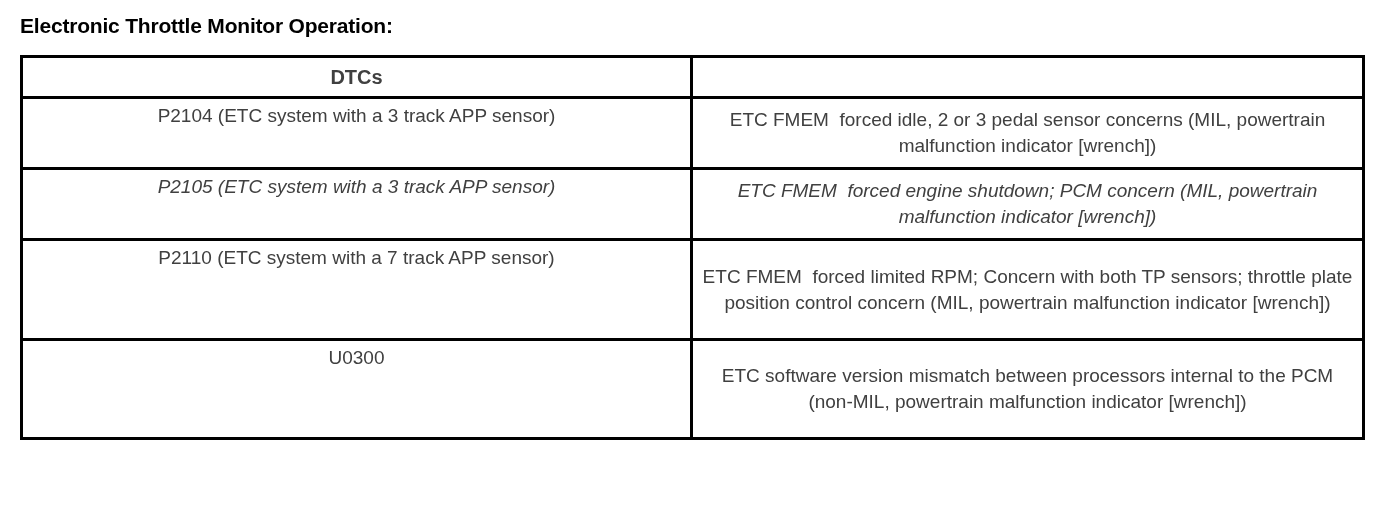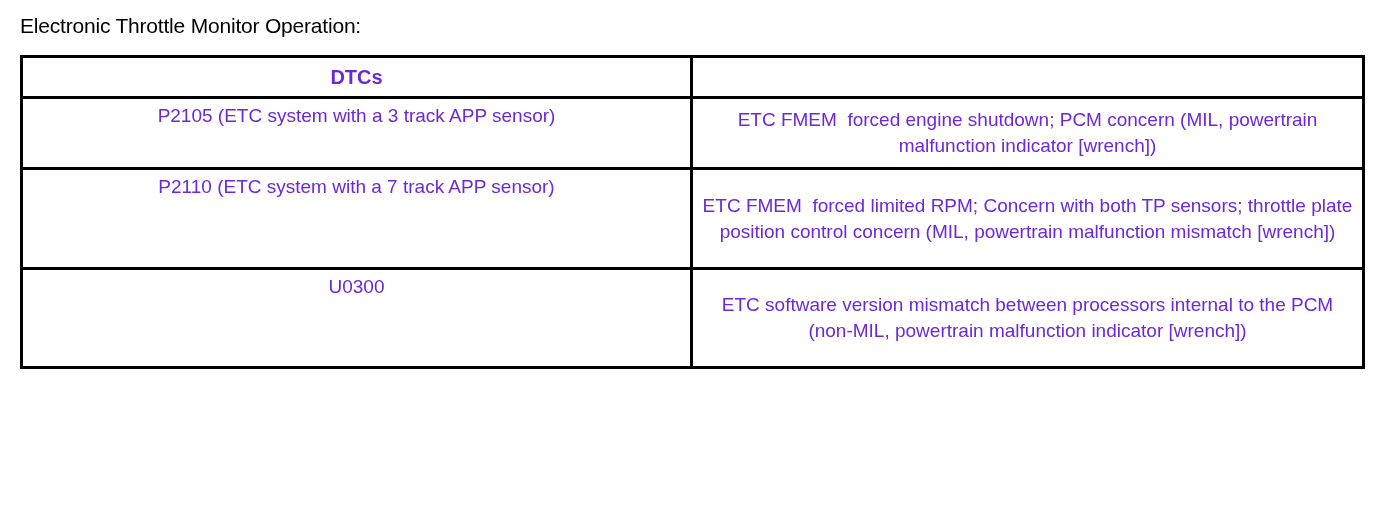--- a/index.html
+++ b/index.html
@@ -20,21 +20,21 @@
     width: 1392px;
     height: 508px;
     box-sizing: border-box;
   }
 
   .doc-title {
     position: absolute;
     left: 20px;
     top: 12px;
     font-size: 21px;
-    font-weight: normal;
+    font-weight: bold;
     letter-spacing: -0.2px;
     white-space: nowrap;
     line-height: 28px;
   }
 
   .dtc-table {
     position: absolute;
     left: 20px;
     top: 55px;
     width: 1342px;
@@ -46,21 +46,21 @@
   .dtc-table col.col-code { width: 670px; }
   .dtc-table col.col-desc { width: 672px; }
 
   .dtc-table th,
   .dtc-table td {
     border: 3px solid #000000;
     padding: 4px 8px;
     text-align: center;
     font-size: 19px;
     line-height: 26px;
-    color: #6d28d9;
+    color: #404040;
     white-space: pre-wrap;
   }
 
   .dtc-table th {
     font-weight: bold;
     font-size: 20px;
     height: 30px;
     vertical-align: middle;
   }
 
@@ -75,21 +75,21 @@
   }
   .cell-desc {
     vertical-align: middle;
   }
 
   .row-1 .cell-code,
   .row-1 .cell-desc { height: 66px; }
   .row-2 .cell-code,
   .row-2 .cell-desc { height: 60px; }
   .row-3 .cell-code,
-  .row-3 .cell-desc { height: 60px; }
+  .row-3 .cell-desc { height: 60px; font-style: italic; }
   .row-4 .cell-code,
   .row-4 .cell-desc { height: 89px; }
   .row-5 .cell-code,
   .row-5 .cell-desc { height: 88px; }
 </style>
 </head>
 <body>
 
 <div class="page">
 
@@ -100,27 +100,31 @@
       <col class="col-code">
       <col class="col-desc">
     </colgroup>
     <thead>
       <tr>
         <th class="cell-code-header">DTCs</th>
         <th class="cell-desc-header"></th>
       </tr>
     </thead>
     <tbody>
+      <tr class="row-2">
+        <td class="cell-code">P2104 (ETC system with a 3 track APP sensor)</td>
+        <td class="cell-desc">ETC FMEM  forced idle, 2 or 3 pedal sensor concerns (MIL, powertrain malfunction indicator [wrench])</td>
+      </tr>
       <tr class="row-3">
         <td class="cell-code">P2105 (ETC system with a 3 track APP sensor)</td>
         <td class="cell-desc">ETC FMEM  forced engine shutdown; PCM concern (MIL, powertrain malfunction indicator [wrench])</td>
       </tr>
       <tr class="row-4">
         <td class="cell-code">P2110 (ETC system with a 7 track APP sensor)</td>
-        <td class="cell-desc">ETC FMEM  forced limited RPM; Concern with both TP sensors; throttle plate position control concern (MIL, powertrain malfunction mismatch [wrench])</td>
+        <td class="cell-desc">ETC FMEM  forced limited RPM; Concern with both TP sensors; throttle plate position control concern (MIL, powertrain malfunction indicator [wrench])</td>
       </tr>
       <tr class="row-5">
         <td class="cell-code">U0300</td>
         <td class="cell-desc">ETC software version mismatch between processors internal to the PCM (non-MIL, powertrain malfunction indicator [wrench])</td>
       </tr>
     </tbody>
   </table>
 
 </div>
 

